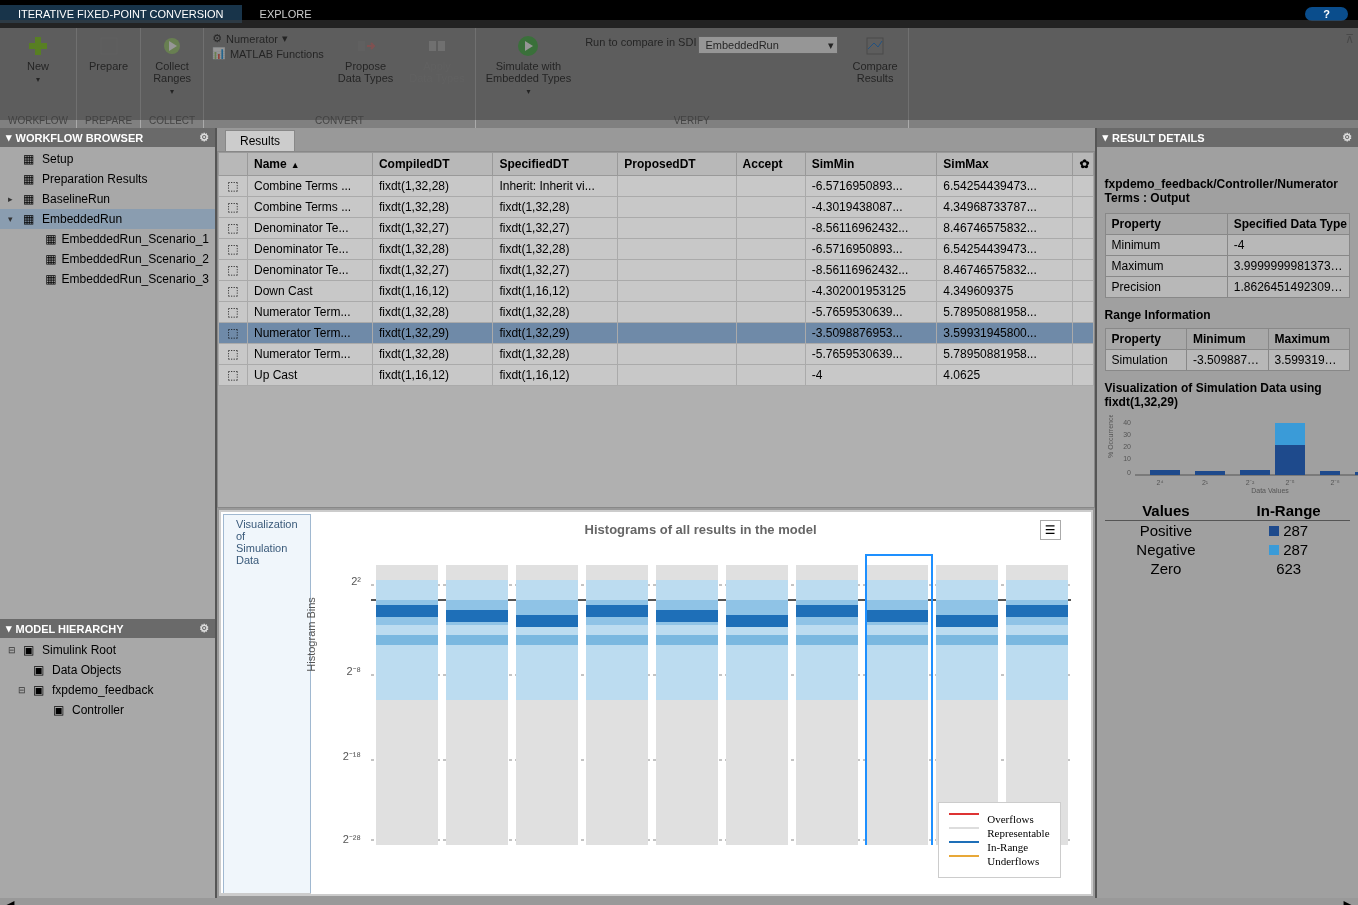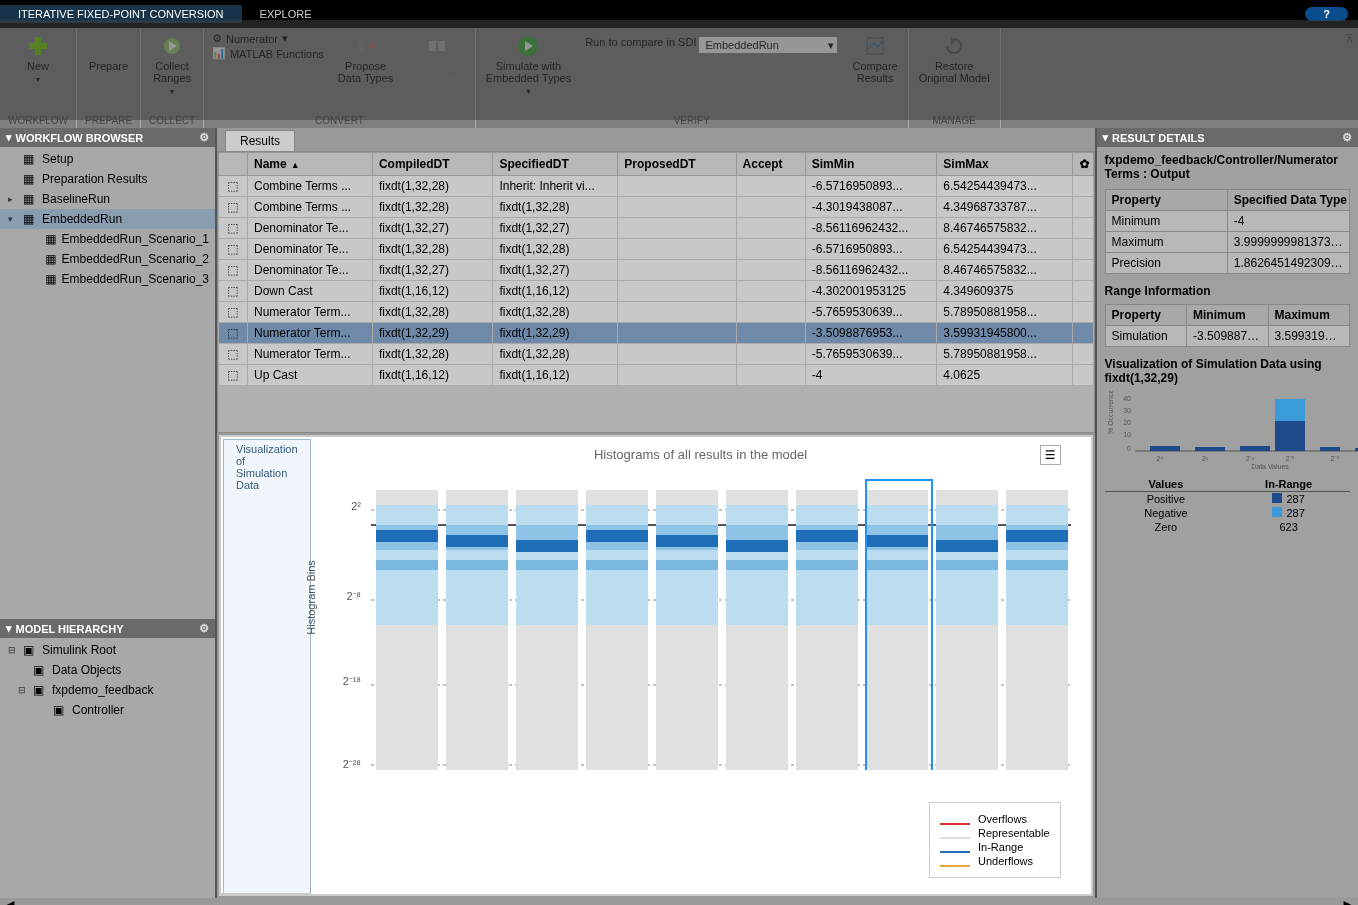--- a/index.html
+++ b/index.html
@@ -39,35 +39,35 @@
 table { width: 100%; border-collapse: collapse; font-size: 12px; table-layout: fixed; }
 th { background: #b8b8b8; border: 1px solid #999; padding: 4px 6px; text-align: left; font-weight: bold; position: relative; white-space: nowrap; overflow: hidden; }
 td { border: 1px solid #aaa; padding: 3px 6px; background: #c8c8c8; white-space: nowrap; overflow: hidden; text-overflow: ellipsis; }
 tr.selected td { background: #6f8aa8; color: #000; }
 .row-ic { width: 22px; text-align: center; }
 .sort-arrow { font-size: 9px; margin-left: 4px; }
 .viz-panel { background: #fff; border: 2px solid #ccc; margin: 2px; flex: 1; display: flex; flex-direction: row; }
 .viz-tabbar { display: flex; border-bottom: 1px solid #ccc; padding: 2px 0 0 2px; }
 .viz-tab { border: 1px solid #a0b8d0; border-bottom: none; background: #f0f6fb; color: #3a5a7a; padding: 3px 12px; font-size: 11px; }
 .chart-area { flex: 1; position: relative; padding: 10px 20px; }
-.chart-title { text-align: center; color: #666; font-size: 13px; margin-bottom: 8px; font-weight: normal; }
+.chart-title { text-align: center; color: #666; font-size: 13px; margin-bottom: 8px; font-weight: bold; }
 .chart-legend { position: absolute; bottom: 16px; right: 30px; background: #fff; border: 1px solid #ccc; padding: 8px 10px; font-size: 11px; }
-.legend-row { display: flex; align-items: flex-end; gap: 8px; margin: 2px 0; }
+.legend-row { display: flex; align-items: flex-start; gap: 8px; margin: 2px 0; font-family: Liberation Serif, serif; }
 .legend-line { width: 30px; height: 2px; }
 .chart-svg-area { position: relative; height: 300px; }
 .ylabel { position: absolute; left: 0; top: 50%; transform: rotate(-90deg) translateX(50%); transform-origin: left center; font-size: 11px; color: #555; }
 .right-col { width: 340px; background: #a0a0a0; border-left: 2px solid #555; overflow: auto; }
-.right-content { padding: 6px 8px; font-size: 12px; }
+.right-content { padding: 6px 8px; font-size: 12px; margin-top: 24px; }
 .right-content .title { font-weight: bold; margin-bottom: 8px; }
 .prop-table { width: 100%; border-collapse: collapse; margin-bottom: 10px; }
 .prop-table th, .prop-table td { border: 1px solid #888; padding: 3px 6px; text-align: left; font-size: 12px; background: #b8b8b8; }
 .prop-table th { background: #a8a8a8; font-weight: bold; }
 .section-title { font-weight: bold; margin: 6px 0; }
 .mini-chart { height: 80px; margin: 6px 0; }
-.values-table { width: 100%; font-size: 11px; }
+.values-table { width: 100%; font-size: 15px; }
 .values-table td { border: none; background: transparent; padding: 1px 8px; text-align: center; }
 .values-table .hdr td { border-bottom: 1px solid #555; font-weight: bold; }
 .statusbar { height: 15px; background: #999; display: flex; justify-content: space-between; padding: 0 6px; font-size: 11px; }
 </style>
 </head>
 <body>
 
 <div class="topbar">
   <div class="tab active">ITERATIVE FIXED-POINT CONVERSION</div>
   <div class="tab">EXPLORE</div>
@@ -174,35 +174,20 @@
               <rect x="3" y="3" width="16" height="16" fill="none" stroke="#555"></rect>
               <path d="M4 14 L10 8 L14 12 L18 6" stroke="#06c" fill="none"></path>
             </svg>
           </div>
         <span style="white-space:pre-line">Compare
 Results</span>
       </div>
     </div>
     <div class="ribbon-group-label">VERIFY</div>
   </div>
-  <div class="ribbon-group">
-    <div class="ribbon-row">
-      <div class="ribbon-btn">
-        <div class="ic">
-            <svg width="22" height="22">
-              <path d="M11 4 A7 7 0 1 1 4 11" stroke="#555" fill="none" stroke-width="2"></path>
-              <polygon points="8,2 12,6 8,10" fill="#555"></polygon>
-            </svg>
-          </div>
-        <span style="white-space:pre-line">Restore
-Original Model</span>
-      </div>
-    </div>
-    <div class="ribbon-group-label">MANAGE</div>
-  </div>
   <div style="margin-left:auto;align-self:flex-start;color:#555;padding:4px">⊼</div>
 </div>
 <div class="dimmer"></div>
 
 <div class="main">
 
   <div class="left-col">
     <div class="panel-header">
       <span>▾</span>
         <span>WORKFLOW BROWSER</span>
@@ -271,21 +256,21 @@
           <span class="ic-s">▣</span>
           <span>Controller</span>
         </div>
       </div>
   </div>
 
   <div class="center-col">
     <div class="results-tabbar">
       <div class="results-tab">Results</div>
     </div>
-    <div class="results-table" style="height:282px;overflow:auto">
+    <div class="results-table" style="height:357px;overflow:auto">
       <table>
         <colgroup>
             <col style="width:26px">
             <col style="width:112px">
             <col style="width:108px">
             <col style="width:112px">
             <col style="width:106px">
             <col style="width:62px">
             <col style="width:118px">
             <col style="width:122px">

